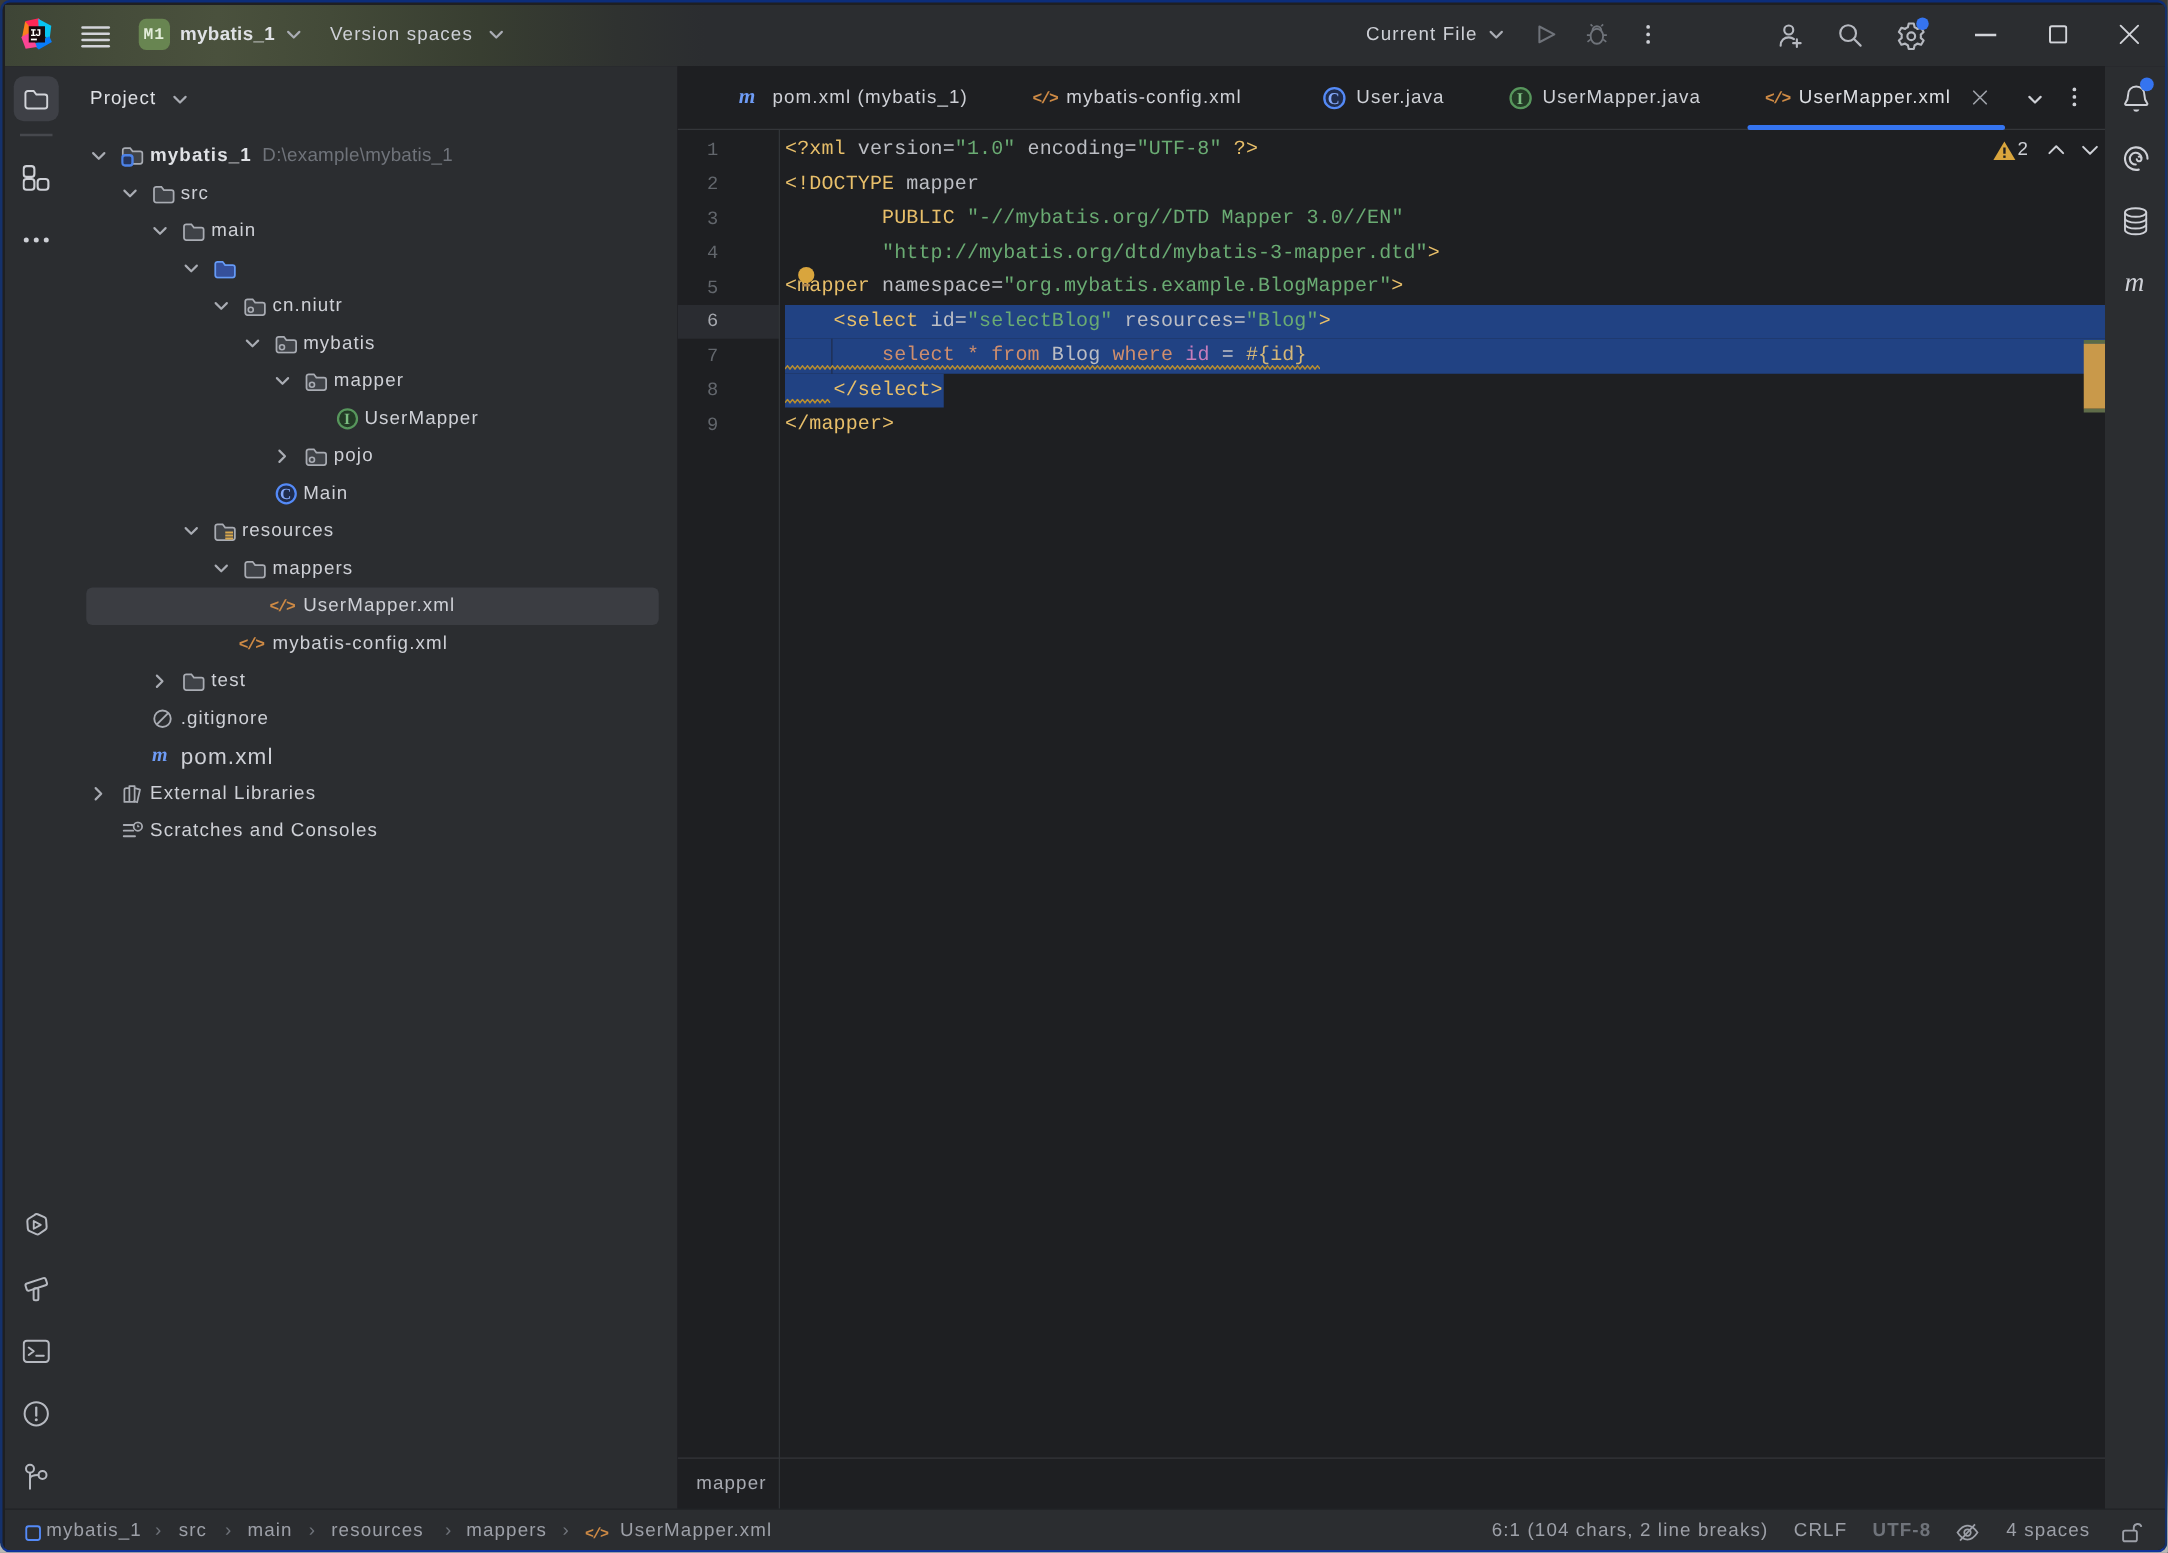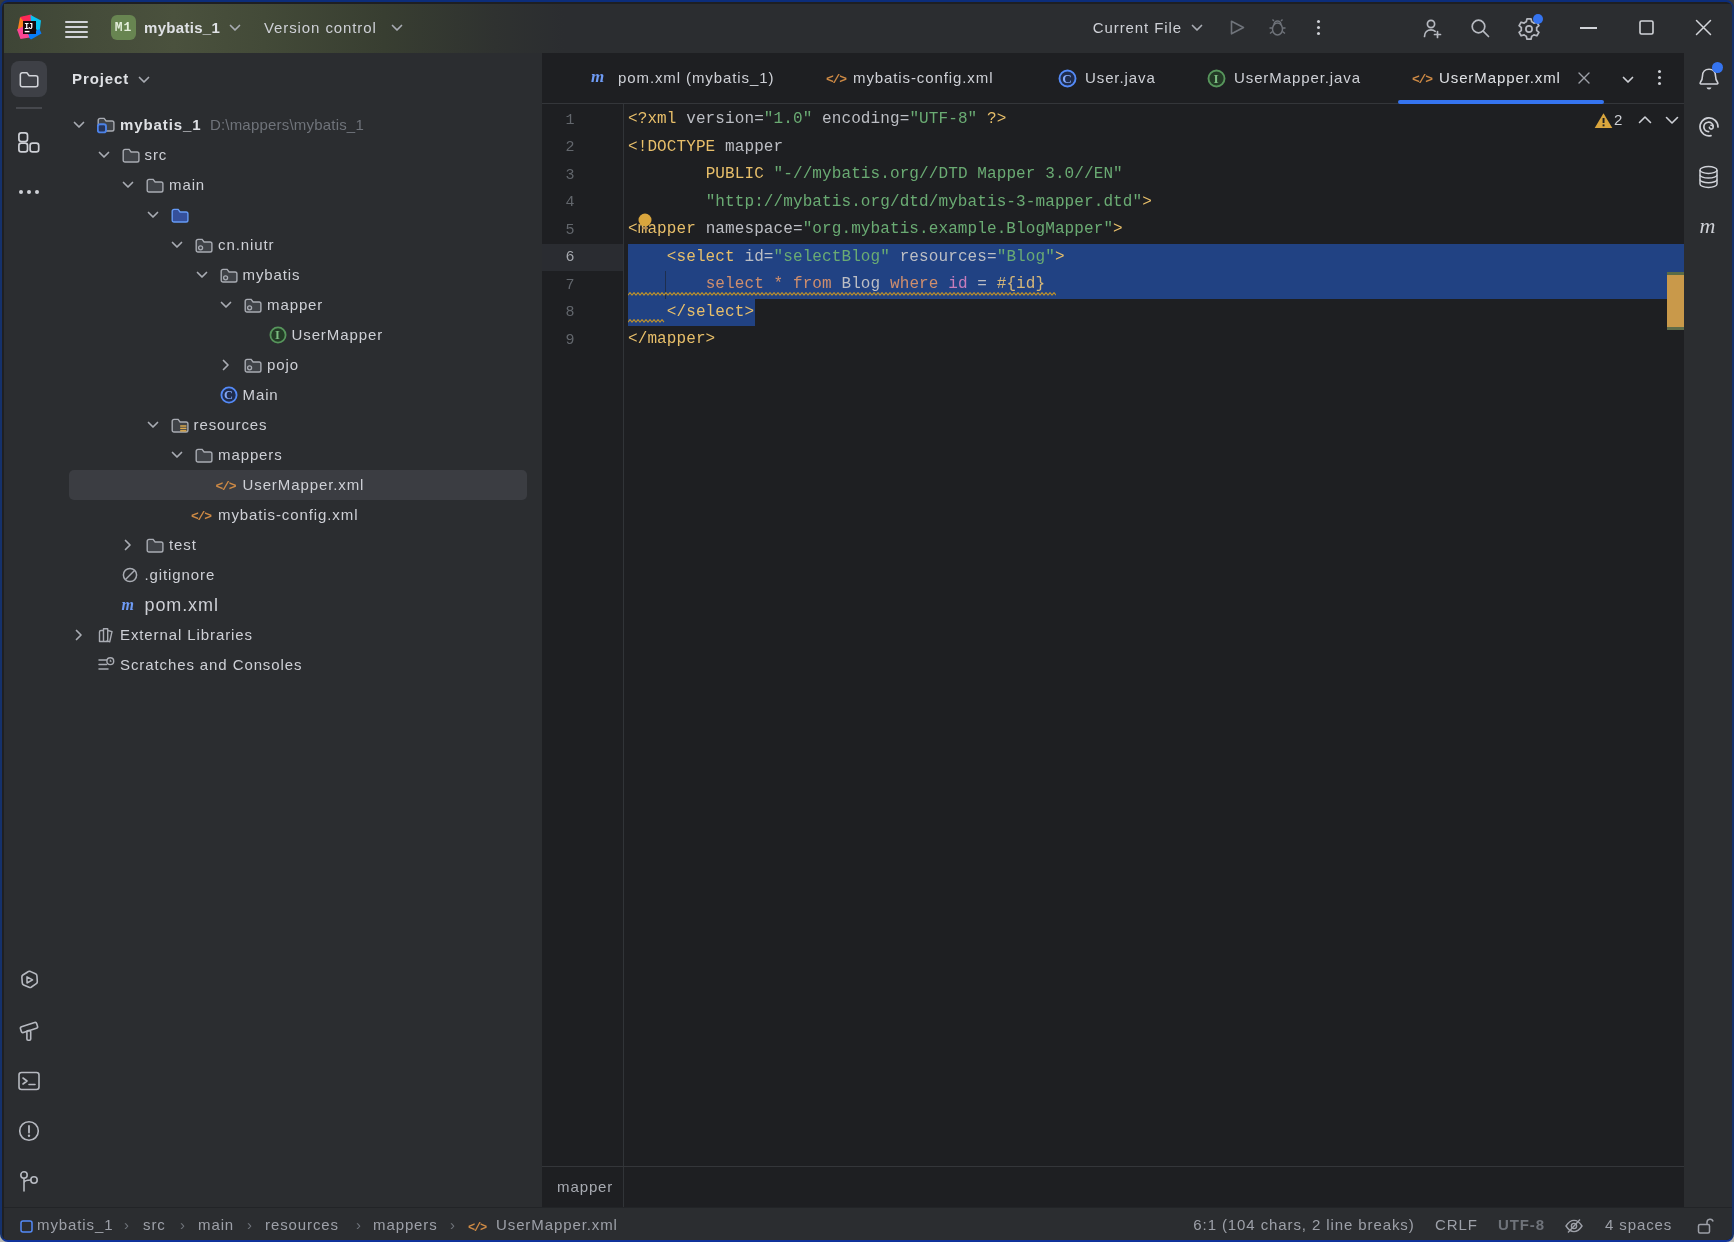--- a/index.html
+++ b/index.html
@@ -23,21 +23,21 @@
       </svg>
       <div class="abs" style="left:61px;top:16.8px;width:23px;height:2.1px;background:#d2d4d9;border-radius:1px;"></div>
       <div class="abs" style="left:61px;top:21.700000000000003px;width:23px;height:2.1px;background:#d2d4d9;border-radius:1px;"></div>
       <div class="abs" style="left:61px;top:26.6px;width:23px;height:2.1px;background:#d2d4d9;border-radius:1px;"></div>
       <div class="abs" style="left:61px;top:31.5px;width:23px;height:2.1px;background:#d2d4d9;border-radius:1px;"></div>
       <div class="abs" style="left:107px;top:11px;width:25px;height:25px;background:#688551;border-radius:6px;text-align:center;font-family:'Liberation Mono',monospace;font-weight:bold;font-size:13px;line-height:25px;color:#e4eedb;">M1</div>
       <div class="abs" style="left:140px;top:11px;width:120px;height:25px;font-size:15px;font-weight:600;color:#dfe1e5;line-height:25px;letter-spacing:0.3px;">mybatis_1</div>
       <svg class="abs" style="left:225px;top:18px;" width="12" height="12" viewBox="0 0 12 12" fill="none">
         <polyline points="1.5,3.5 6,8 10.5,3.5" stroke="#a9acb3" stroke-width="1.7" stroke-linecap="round" stroke-linejoin="round"></polyline>
       </svg>
-      <div class="abs" style="left:260px;top:11px;width:140px;height:25px;font-size:15px;color:#ced0d6;line-height:25px;">Version control</div>
+      <div class="abs" style="left:260px;top:11px;width:140px;height:25px;font-size:15px;color:#ced0d6;line-height:25px;">Version spaces</div>
       <svg class="abs" style="left:387px;top:18px;" width="12" height="12" viewBox="0 0 12 12" fill="none">
         <polyline points="1.5,3.5 6,8 10.5,3.5" stroke="#a9acb3" stroke-width="1.7" stroke-linecap="round" stroke-linejoin="round"></polyline>
       </svg>
       <div class="abs" style="left:1078px;top:11px;width:100px;height:25px;font-size:15px;color:#ced0d6;line-height:25px;text-align:right;">Current File</div>
       <svg class="abs" style="left:1187px;top:18px;" width="12" height="12" viewBox="0 0 12 12" fill="none">
         <polyline points="1.5,3.5 6,8 10.5,3.5" stroke="#a9acb3" stroke-width="1.7" stroke-linecap="round" stroke-linejoin="round"></polyline>
       </svg>
       <svg class="abs" style="left:1224px;top:15px;" width="17" height="17" viewBox="0 0 17 17" fill="none">
         <path d="M3.5 2.2 L15.5 8.5 L3.5 14.8 Z" stroke="#6f737a" stroke-width="1.6" stroke-linejoin="round"></path>
       </svg>
@@ -104,34 +104,34 @@
         <path d="M11 6 v6.5" stroke="#b6b9c0" stroke-width="1.8" stroke-linecap="round"></path>
         <circle cx="11" cy="15.7" r="1.2" fill="#b6b9c0"></circle>
       </svg>
       <svg class="abs" style="left:14px;top:1117px;" width="22" height="22" viewBox="0 0 22 22" fill="none">
         <circle cx="6" cy="5" r="3.2" stroke="#b6b9c0" stroke-width="1.6"></circle>
         <circle cx="16" cy="10" r="3.2" stroke="#b6b9c0" stroke-width="1.6"></circle>
         <path d="M6 8.2 V21 M6 13 c0-2.5 3.5-3 6.8-3" stroke="#b6b9c0" stroke-width="1.6" stroke-linecap="round"></path>
       </svg>
     </div>
     <div class="abs" style="left:54px;top:51px;width:486px;height:1154px;background:#2b2d30;overflow:hidden;">
-      <div class="abs" style="left:16px;top:11px;width:120px;height:30px;font-size:15px;font-weight:700;color:#dfe1e5;line-height:30px;">Project</div>
+      <div class="abs" style="left:16px;top:11px;width:120px;height:30px;font-size:15px;font-weight:400;color:#dfe1e5;line-height:30px;">Project</div>
       <svg class="abs" style="left:82px;top:21px;" width="12" height="12" viewBox="0 0 12 12" fill="none">
         <polyline points="1.5,3.5 6,8 10.5,3.5" stroke="#a9acb3" stroke-width="1.7" stroke-linecap="round" stroke-linejoin="round"></polyline>
       </svg>
       <div class="abs" style="left:13px;top:417px;width:458px;height:30px;background:#3b3d42;border-radius:5px;"></div>
       <div class="abs" style="left:0px;top:57px;width:486px;height:30px;">
         <svg class="abs" style="left:17.0px;top:9px;" width="12" height="12" viewBox="0 0 12 12" fill="none">
           <polyline points="1.5,3.5 6,8 10.5,3.5" stroke="#a9acb3" stroke-width="1.7" stroke-linecap="round" stroke-linejoin="round"></polyline>
         </svg>
         <svg class="abs" style="left:41.0px;top:6px;" width="18" height="18" viewBox="0 0 18 18" fill="none">
           <path d="M1.2 4.2 a1.8 1.8 0 0 1 1.8-1.8 h4.1 l2 2.6 h6 a1.8 1.8 0 0 1 1.8 1.8 v6.4 a1.8 1.8 0 0 1 -1.8 1.8 h-12.1 a1.8 1.8 0 0 1 -1.8 -1.8 z" fill="#3f4247" stroke="#a9acb3" stroke-width="1.4"></path>
           <rect x="0.8" y="8.2" width="8.2" height="8.2" rx="2.2" fill="#25355c" stroke="#4c82e8" stroke-width="1.9"></rect>
         </svg>
-        <div class="abs" style="left:64.0px;top:0px;width:420px;height:30px;line-height:30px;font-size:15px;color:#ced0d6;white-space:nowrap;"><span style="font-weight:600;color:#dfe1e5;">mybatis_1</span> <span style="color:#6f737a;letter-spacing:0.2px;">D:\mappers\mybatis_1</span></div>
+        <div class="abs" style="left:64.0px;top:0px;width:420px;height:30px;line-height:30px;font-size:15px;color:#ced0d6;white-space:nowrap;"><span style="font-weight:600;color:#dfe1e5;">mybatis_1</span> <span style="color:#6f737a;letter-spacing:0.2px;">D:\example\mybatis_1</span></div>
       </div>
       <div class="abs" style="left:0px;top:87px;width:486px;height:30px;">
         <svg class="abs" style="left:41.5px;top:9px;" width="12" height="12" viewBox="0 0 12 12" fill="none">
           <polyline points="1.5,3.5 6,8 10.5,3.5" stroke="#a9acb3" stroke-width="1.7" stroke-linecap="round" stroke-linejoin="round"></polyline>
         </svg>
         <svg class="abs" style="left:65.5px;top:7px;" width="18" height="16" viewBox="0 0 18 16" fill="none">
           <path d="M1.2 4.2 a1.8 1.8 0 0 1 1.8-1.8 h4.1 l2 2.6 h6 a1.8 1.8 0 0 1 1.8 1.8 v6.4 a1.8 1.8 0 0 1 -1.8 1.8 h-12.1 a1.8 1.8 0 0 1 -1.8 -1.8 z" fill="#3f4247" stroke="#a9acb3" stroke-width="1.4"></path>
         </svg>
         <div class="abs" style="left:88.5px;top:0px;width:420px;height:30px;line-height:30px;font-size:15px;color:#ced0d6;white-space:nowrap;"><span style="">src</span></div>
       </div>

